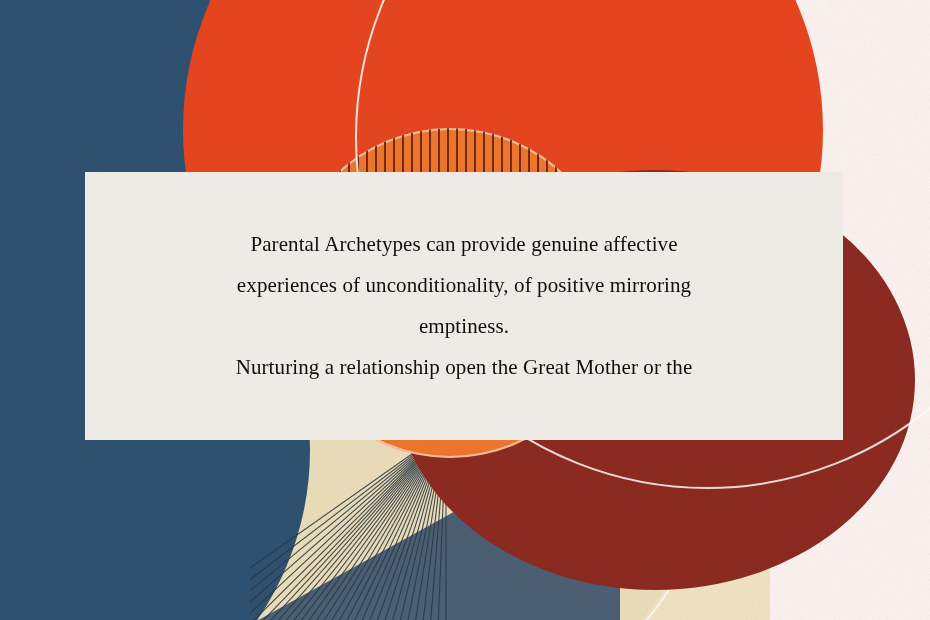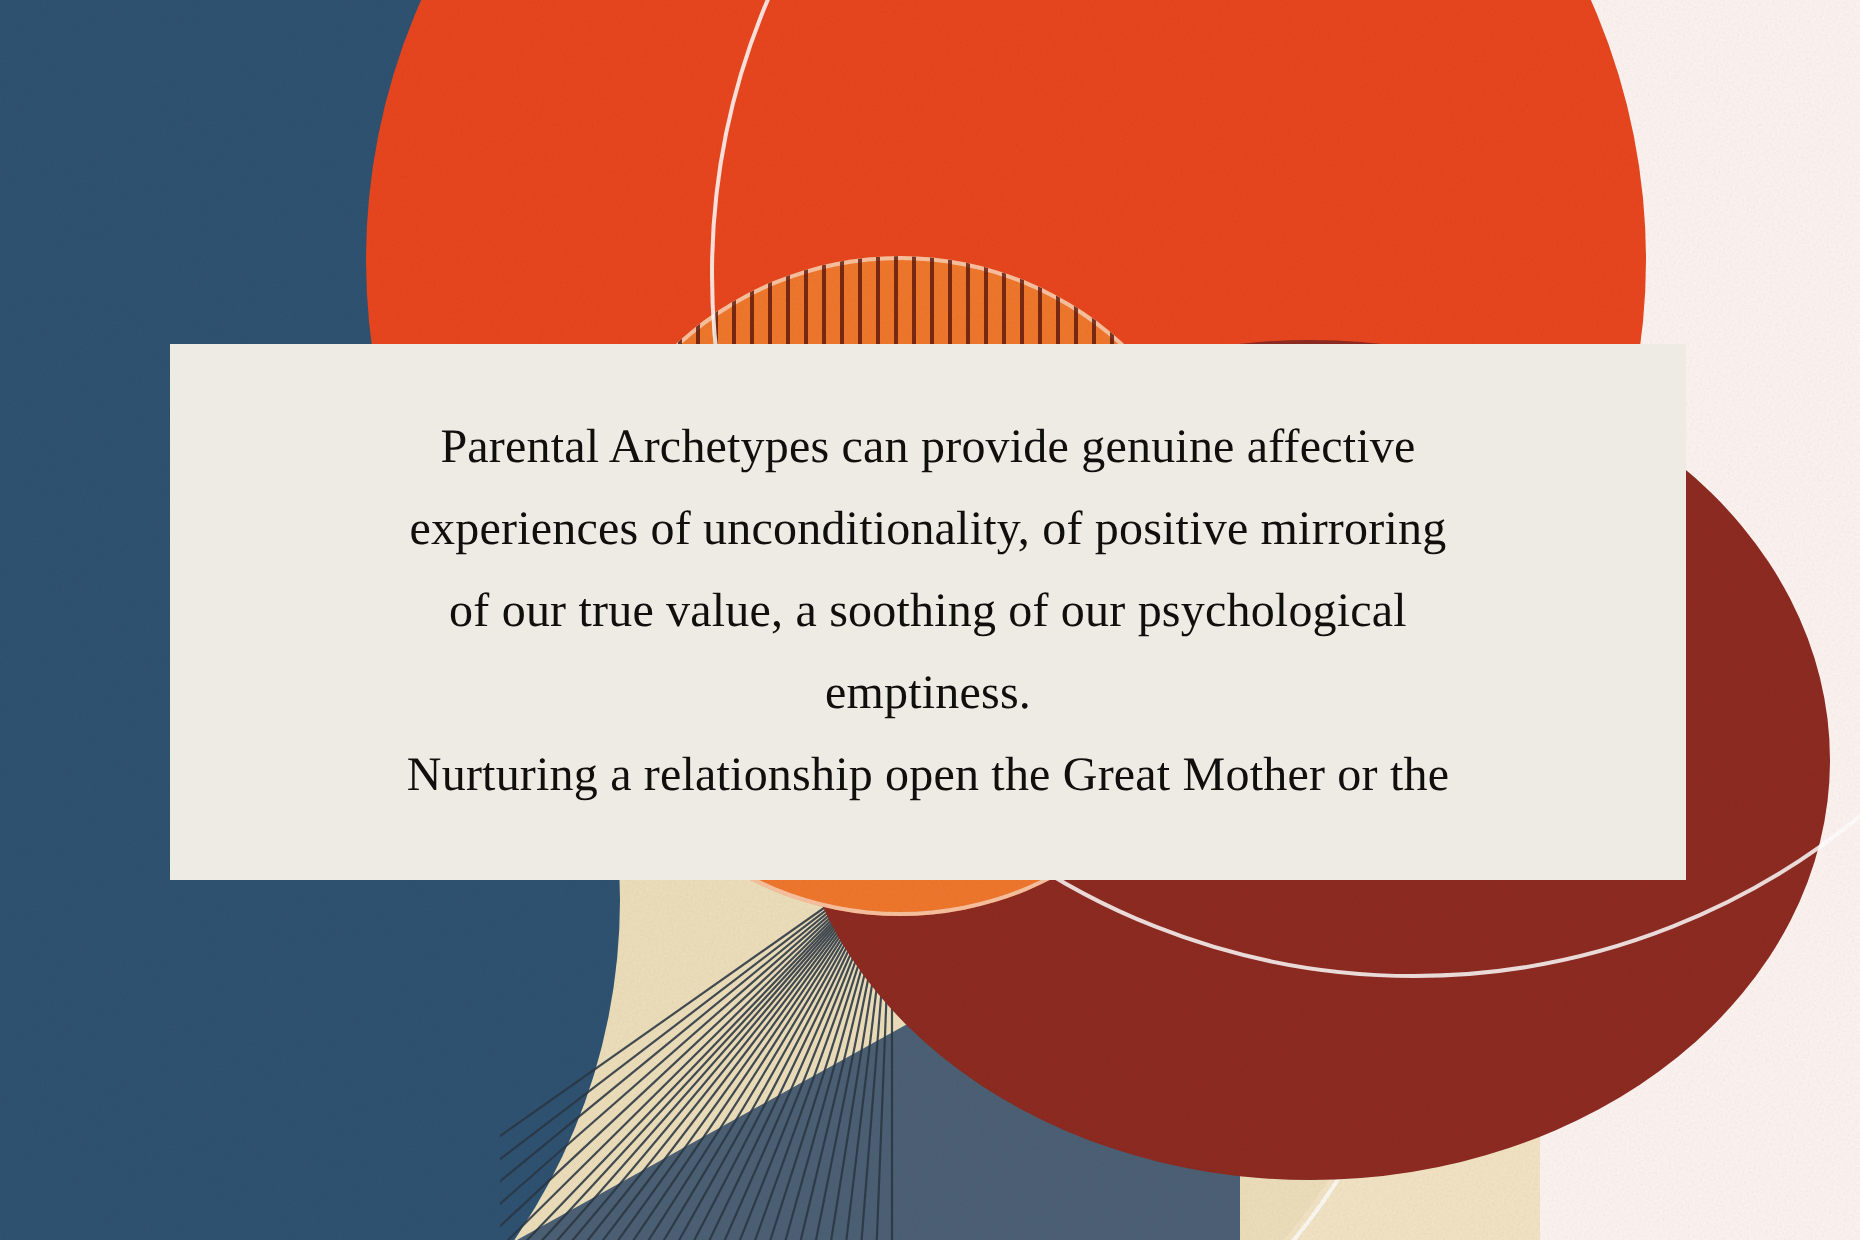--- a/index.html
+++ b/index.html
@@ -179,21 +179,21 @@
     box-sizing: border-box;
     padding: 6px 14px;
   }
 
   .quote-line {
     display: block;
     width: 100%;
     text-align: center;
     color: #100f0d;
     font-family: "Liberation Serif", serif;
-    font-size: 24px;
+    font-size: 21px;
     line-height: 41px;
     letter-spacing: 0.1px;
     white-space: nowrap;
   }
 </style>
 </head>
 <body>
 
 <div id="poster">
 
@@ -255,18 +255,17 @@
         <feTurbulence type="fractalNoise" baseFrequency="0.85" numOctaves="3" stitchTiles="stitch"></feTurbulence>
         <feColorMatrix type="saturate" values="0"></feColorMatrix>
       </filter>
       <rect width="100%" height="100%" filter="url(#grain-filter)"></rect>
     </svg>
   </div>
 
   <div id="quote-box">
     <span class="quote-line">Parental Archetypes can provide genuine affective</span>
     <span class="quote-line">experiences of unconditionality, of positive mirroring</span>
-    <span class="quote-line">of our true value, a soothing of our psychological</span>
     <span class="quote-line">emptiness.</span>
     <span class="quote-line">Nurturing a relationship open the Great Mother or the</span>
   </div>
 
 </div>
 
 </body></html>

